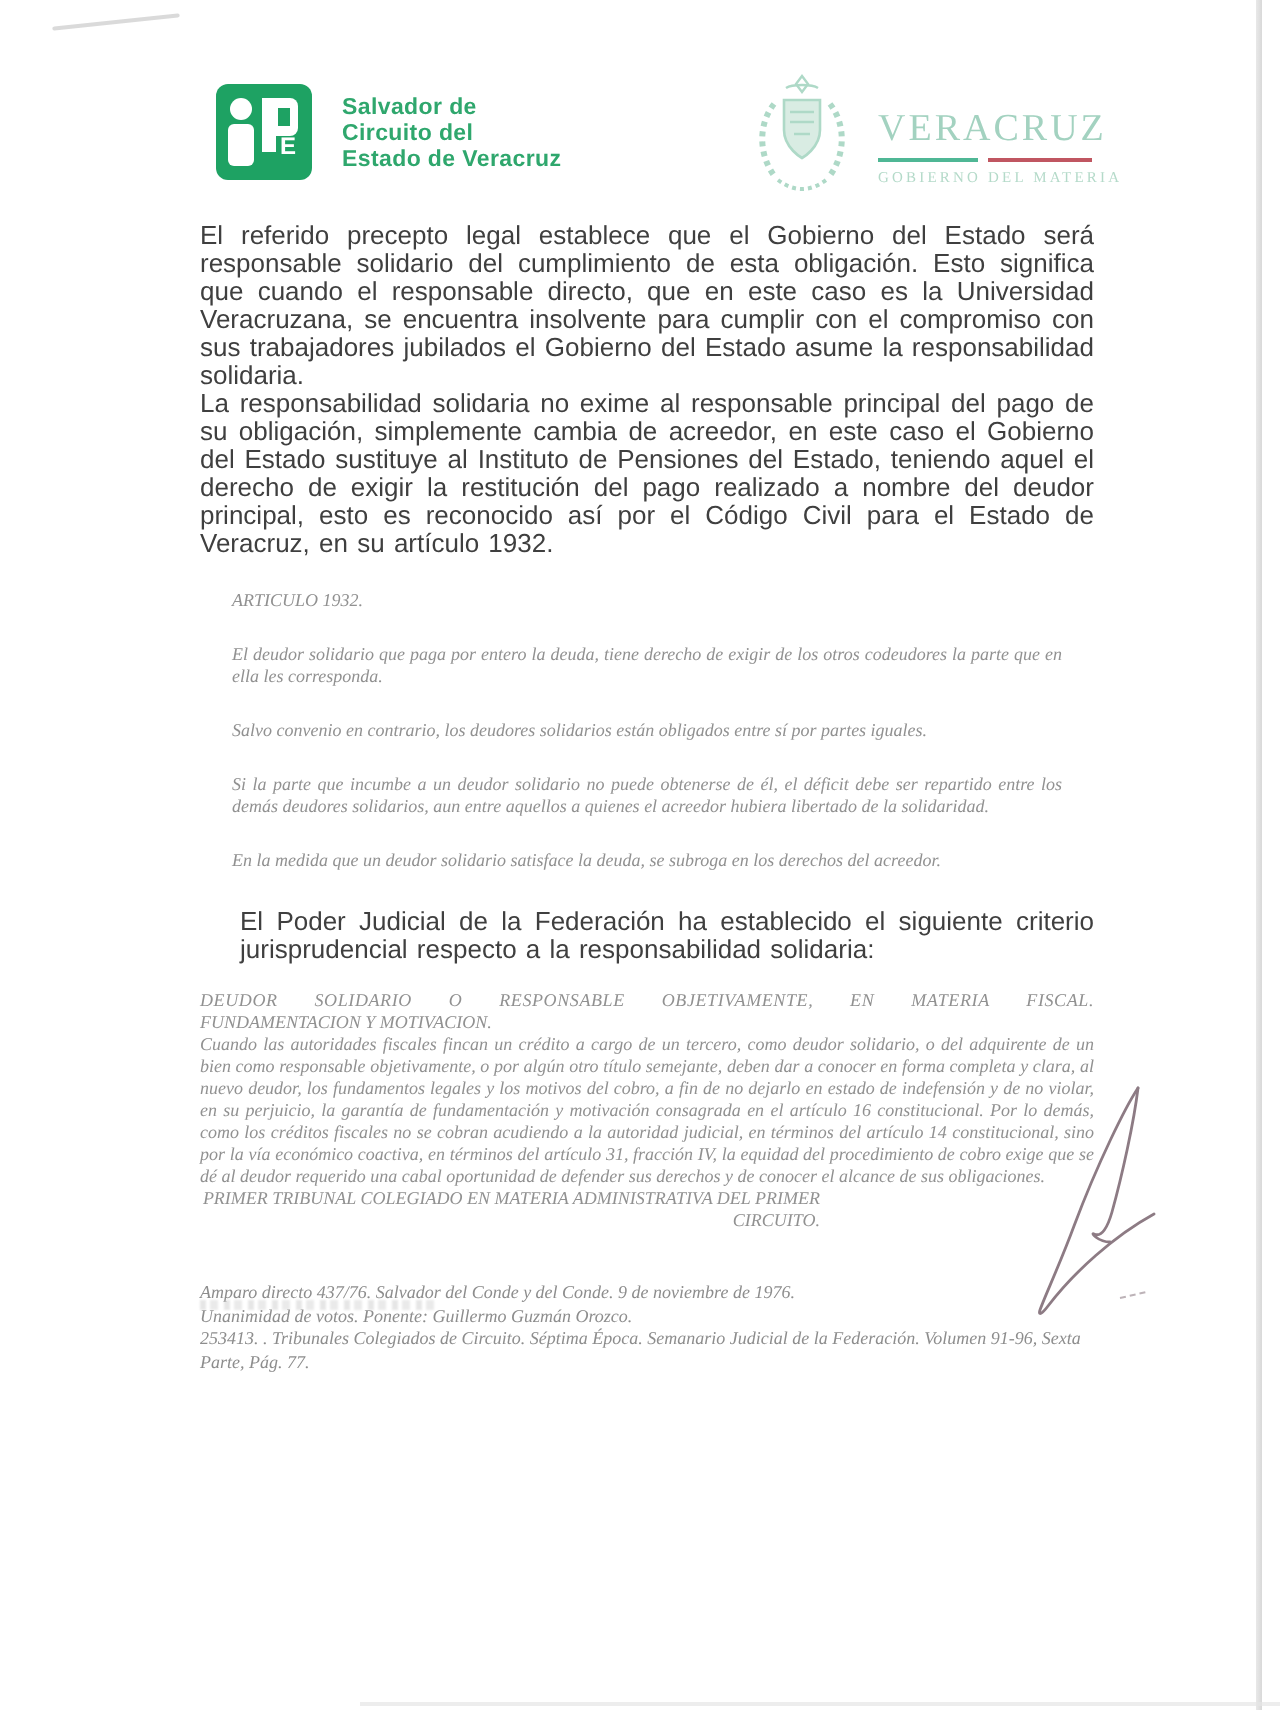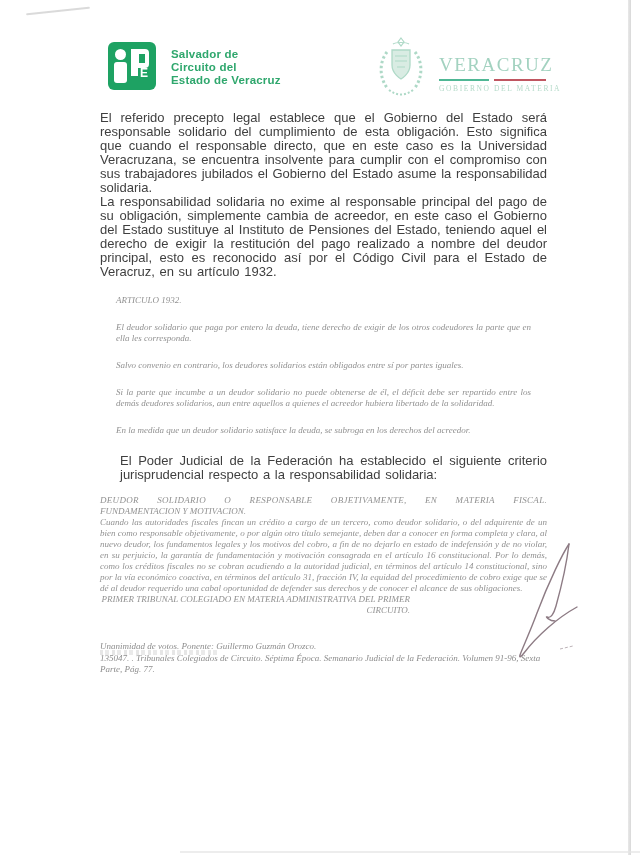--- a/index.html
+++ b/index.html
@@ -130,22 +130,23 @@
     <p class="body-p spaced">El Poder Judicial de la Federación ha establecido el siguiente criterio jurisprudencial respecto a la responsabilidad solidaria:</p>
 
     <div class="quote quote2">
       <span class="q-head1">DEUDOR SOLIDARIO O RESPONSABLE OBJETIVAMENTE, EN MATERIA FISCAL.</span>
       <span class="q-head2">FUNDAMENTACION Y MOTIVACION.</span>
       <div class="q-body">Cuando las autoridades fiscales fincan un crédito a cargo de un tercero, como deudor solidario, o del adquirente de un bien como responsable objetivamente, o por algún otro título semejante, deben dar a conocer en forma completa y clara, al nuevo deudor, los fundamentos legales y los motivos del cobro, a fin de no dejarlo en estado de indefensión y de no violar, en su perjuicio, la garantía de fundamentación y motivación consagrada en el artículo 16 constitucional. Por lo demás, como los créditos fiscales no se cobran acudiendo a la autoridad judicial, en términos del artículo 14 constitucional, sino por la vía económico coactiva, en términos del artículo 31, fracción IV, la equidad del procedimiento de cobro exige que se dé al deudor requerido una cabal oportunidad de defender sus derechos y de conocer el alcance de sus obligaciones.</div>
       <div class="q-court">PRIMER TRIBUNAL COLEGIADO EN MATERIA ADMINISTRATIVA DEL PRIMER CIRCUITO.</div>
     </div>
 
     <div class="citation">
+      <div class="c-line">Amparo directo 437/76. Salvador del Conde y del Conde. 9 de noviembre de 1976.</div>
       <div class="c-line">Unanimidad de votos. Ponente: Guillermo Guzmán Orozco.</div>
-      <div class="c-line">135047. . Tribunales Colegiados de Circuito. Séptima Época. Semanario Judicial de la Federación. Volumen 91-96, Sexta Parte, Pág. 77.</div>
+      <div class="c-line">253413. . Tribunales Colegiados de Circuito. Séptima Época. Semanario Judicial de la Federación. Volumen 91-96, Sexta Parte, Pág. 77.</div>
     </div>
 
   </main>
 
   <svg class="signature" viewBox="0 0 112 140" fill="none" xmlns="http://www.w3.org/2000/svg">
     <path d="M76 11 C70 20 56 48 44 80 C37 99 29 116 27 122 C26 125 28 124 31 120 C44 103 64 85 84 74" stroke="#8d7b84" stroke-width="1.4" stroke-linecap="round"></path>
     <path d="M76 11 C74 28 68 55 63 73 C61 80 58 86 54 84 C52 83 56 88 62 88" stroke="#8d7b84" stroke-width="1.4" stroke-linecap="round"></path>
     <path d="M67 116 L80 113" stroke="#bdb3b8" stroke-width="1" stroke-dasharray="3 2"></path>
   </svg>
 

